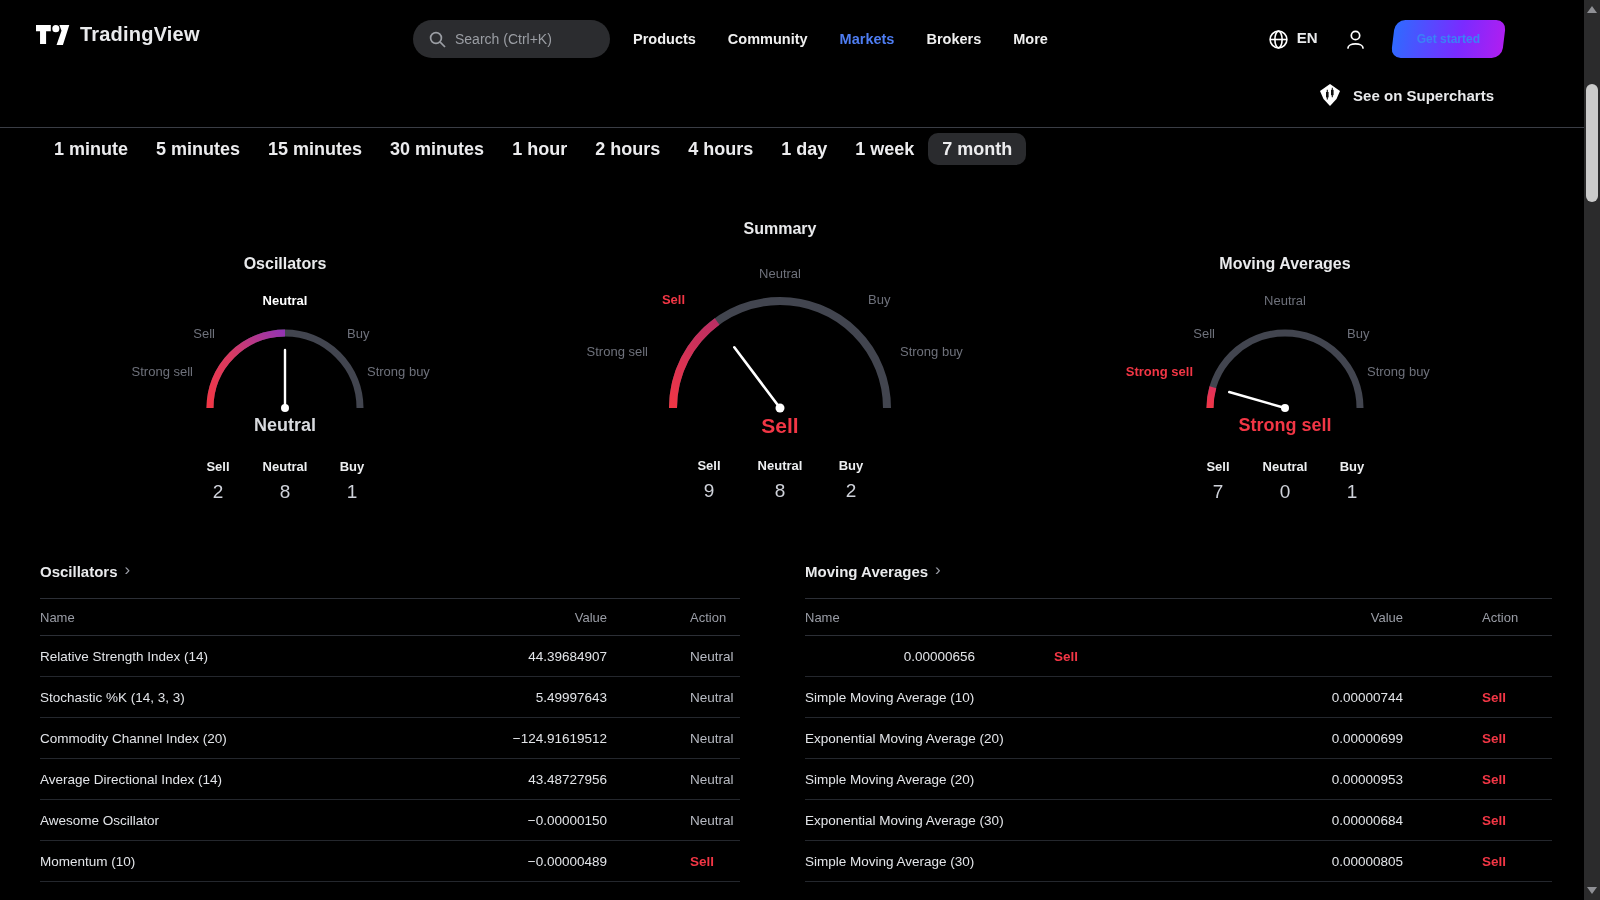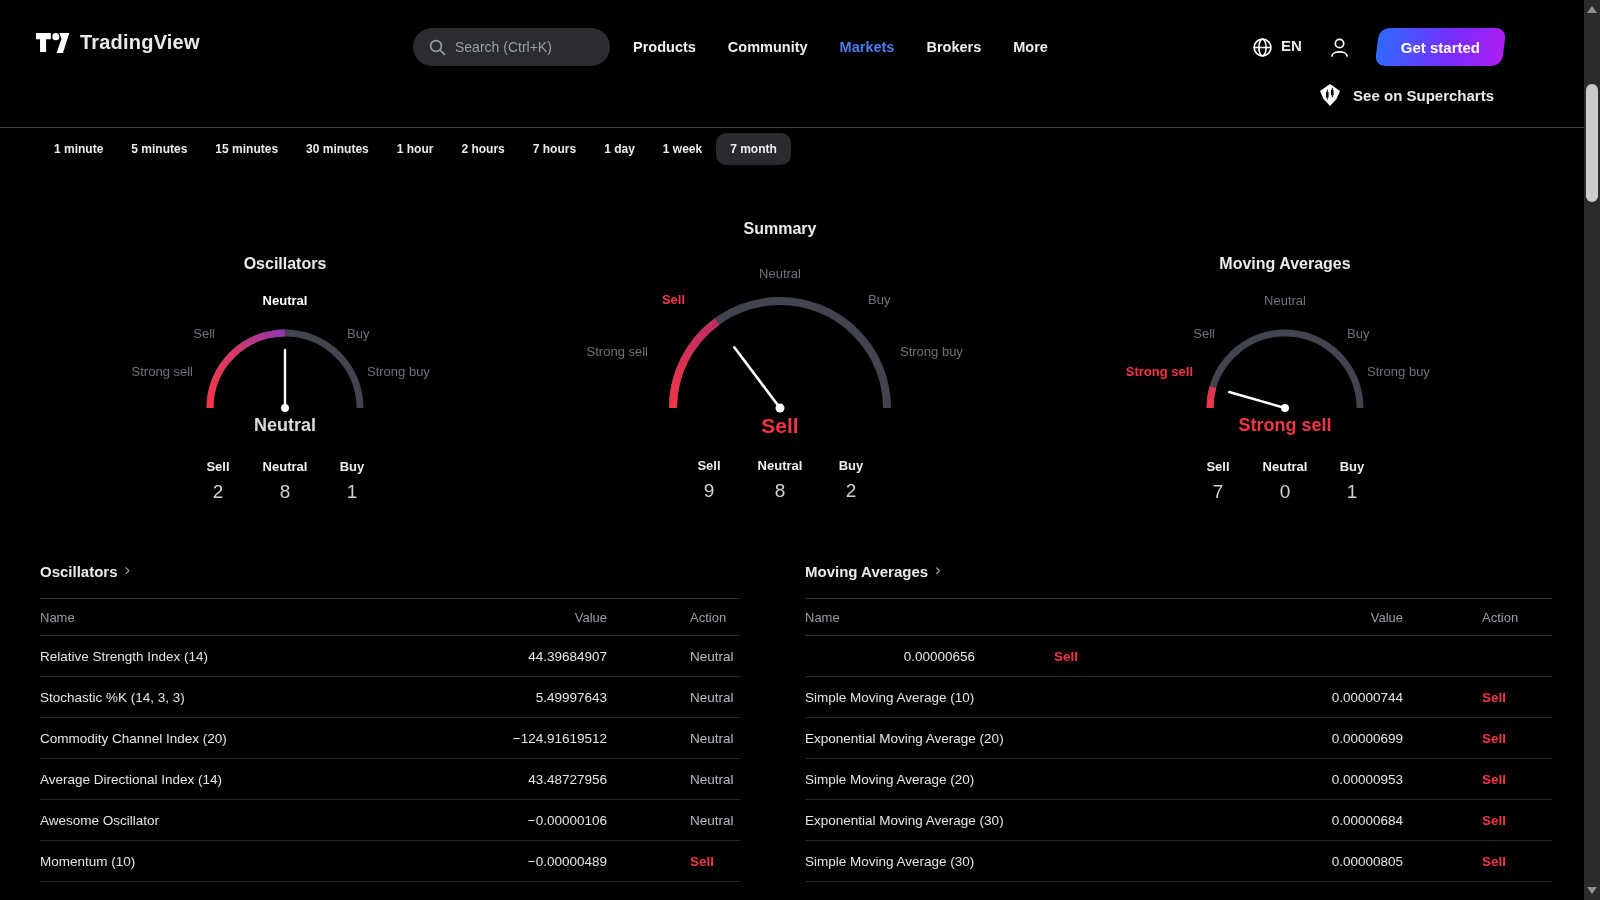--- a/index.html
+++ b/index.html
@@ -1,35 +1,35 @@
 <!DOCTYPE html>
 <html><head>
 <meta charset="utf-8">
 <style>
   * { margin:0; padding:0; box-sizing:border-box; }
   html,body { width:1600px; height:900px; background:#000; overflow:hidden;
               font-family:"Liberation Sans","DejaVu Sans",sans-serif; color:#e9eaec; }
   .page { position:relative; width:1600px; height:900px; background:#000; }
 
   
-  .nav { position:absolute; top:16px; left:0; width:1600px; height:62px; }
+  .nav { position:absolute; top:8px; left:0; width:1600px; height:62px; }
   .logo { position:absolute; left:36px; top:15px; display:flex; align-items:center; gap:10px; cursor:pointer; }
   .logo-text { font-size:20px; font-weight:bold; letter-spacing:.2px; }
   .search-pill { position:absolute; left:413px; top:12px; width:197px; height:38px; border-radius:19px;
                  background:#2b2c2f; display:flex; align-items:center; gap:9px; padding:0 16px; cursor:text; }
   .search-pill span { color:#9b9ea4; font-size:14px; }
   .nav-links { position:absolute; left:633px; top:0; height:62px; display:flex; align-items:center; gap:32px; }
   .nav-link { font-size:14.5px; font-weight:600; color:#efefef; cursor:pointer; white-space:nowrap; }
   .nav-link.active { color:#4e7df2; }
   .nav-right { position:absolute; right:96px; top:0; height:62px; display:flex; align-items:center; gap:26px; }
   .locale { display:flex; align-items:flex-start; gap:8px; cursor:pointer; }
   .locale span { font-size:15px; font-weight:600; }
   .user-btn { cursor:pointer; display:flex; align-items:center; }
   .get-started { position:relative; height:38px; padding:0 24px; border:none; cursor:pointer;
-                 color:#ffffff; font-size:15px; font-weight:700; background:transparent; }
+                 color:#3b82f6; font-size:12px; font-weight:700; background:transparent; }
   .get-started::before { content:""; position:absolute; inset:0; border-radius:10px;
                  background:linear-gradient(95deg,#2e6bff 0%,#7a2bff 60%,#b01ef0 100%);
                  transform:skewX(-7deg); }
   .get-started b { position:relative; font-weight:700; }
 
   
   .ticker { position:absolute; top:62px; left:0; width:1584px; height:66px;
             border-bottom:1px solid #3a3d45; }
   .ticker-left { position:absolute; left:40px; top:0; height:66px; display:flex; align-items:center; gap:10px; }
   .coin { position:relative; width:28px; height:24px; }
@@ -45,21 +45,21 @@
   .tk-price  { font-size:20px; font-weight:bold; margin-left:6px; }
   .tk-cur    { font-size:11px; font-weight:bold; color:#8b8e96; margin-left:2px; margin-top:6px; }
   .tk-chg    { font-size:15px; font-weight:600; color:#22ab94; margin-left:14px; }
   .tk-pct    { font-size:15px; font-weight:600; color:#22ab94; margin-left:6px; }
   .superchart { position:absolute; right:90px; top:0; height:66px; display:flex; align-items:center; gap:10px; cursor:pointer; }
   .superchart span { font-size:15px; font-weight:bold; }
 
   
   .tabs { position:absolute; top:133px; left:40px; display:flex; align-items:center; }
   .tab { height:32px; display:flex; align-items:center; padding:0 14px; border-radius:10px;
-         font-size:12px; font-weight:700; color:#ececee; cursor:pointer; white-space:nowrap;text-align:center; }
+         font-size:18px; font-weight:700; color:#ececee; cursor:pointer; white-space:nowrap;text-align:center; }
   .tab.selected { background:#2a2b2e; }
 
   
   .gauge { position:absolute; display:flex; flex-direction:column; align-items:center; }
   .gauge-title { font-size:16px; font-weight:bold; }
   .g-body { position:relative; }
   .g-body svg { position:absolute; }
   .scale-lbl { position:absolute; font-size:13px; color:#6e717b; white-space:nowrap; }
   .scale-lbl.act-red  { color:#f23645; font-weight:bold; }
   .scale-lbl.act-white{ color:#fff; font-weight:bold; }
@@ -194,21 +194,21 @@
     </div>
   </div>
 
   <div class="tabs">
     <div class="tab">1 minute</div>
     <div class="tab">5 minutes</div>
     <div class="tab">15 minutes</div>
     <div class="tab">30 minutes</div>
     <div class="tab">1 hour</div>
     <div class="tab">2 hours</div>
-    <div class="tab">7 hours</div>
+    <div class="tab">4 hours</div>
     <div class="tab">1 day</div>
     <div class="tab">1 week</div>
     <div class="tab selected">7 month</div>
   </div>
 
   <div class="gauge small" id="gauge-osc">
     <div class="gauge-title">Oscillators</div>
     <div class="g-body">
       <svg width="200" height="115" viewBox="0 0 200 115">
         <defs>
@@ -347,21 +347,21 @@
         <div class="c-val">−124.91619512</div>
         <div class="c-act action-cell">Neutral</div>
       </div>
     <div class="t-row">
         <div class="c-name">Average Directional Index (14)</div>
         <div class="c-val">43.48727956</div>
         <div class="c-act action-cell">Neutral</div>
       </div>
     <div class="t-row">
         <div class="c-name">Awesome Oscillator</div>
-        <div class="c-val">−0.00000106</div>
+        <div class="c-val">−0.00000150</div>
         <div class="c-act action-cell">Neutral</div>
       </div>
     <div class="t-row">
         <div class="c-name">Momentum (10)</div>
         <div class="c-val">−0.00000489</div>
         <div class="c-act action-cell red">Sell</div>
       </div>
   </div>
 
   <div class="ta" id="ma-table">

